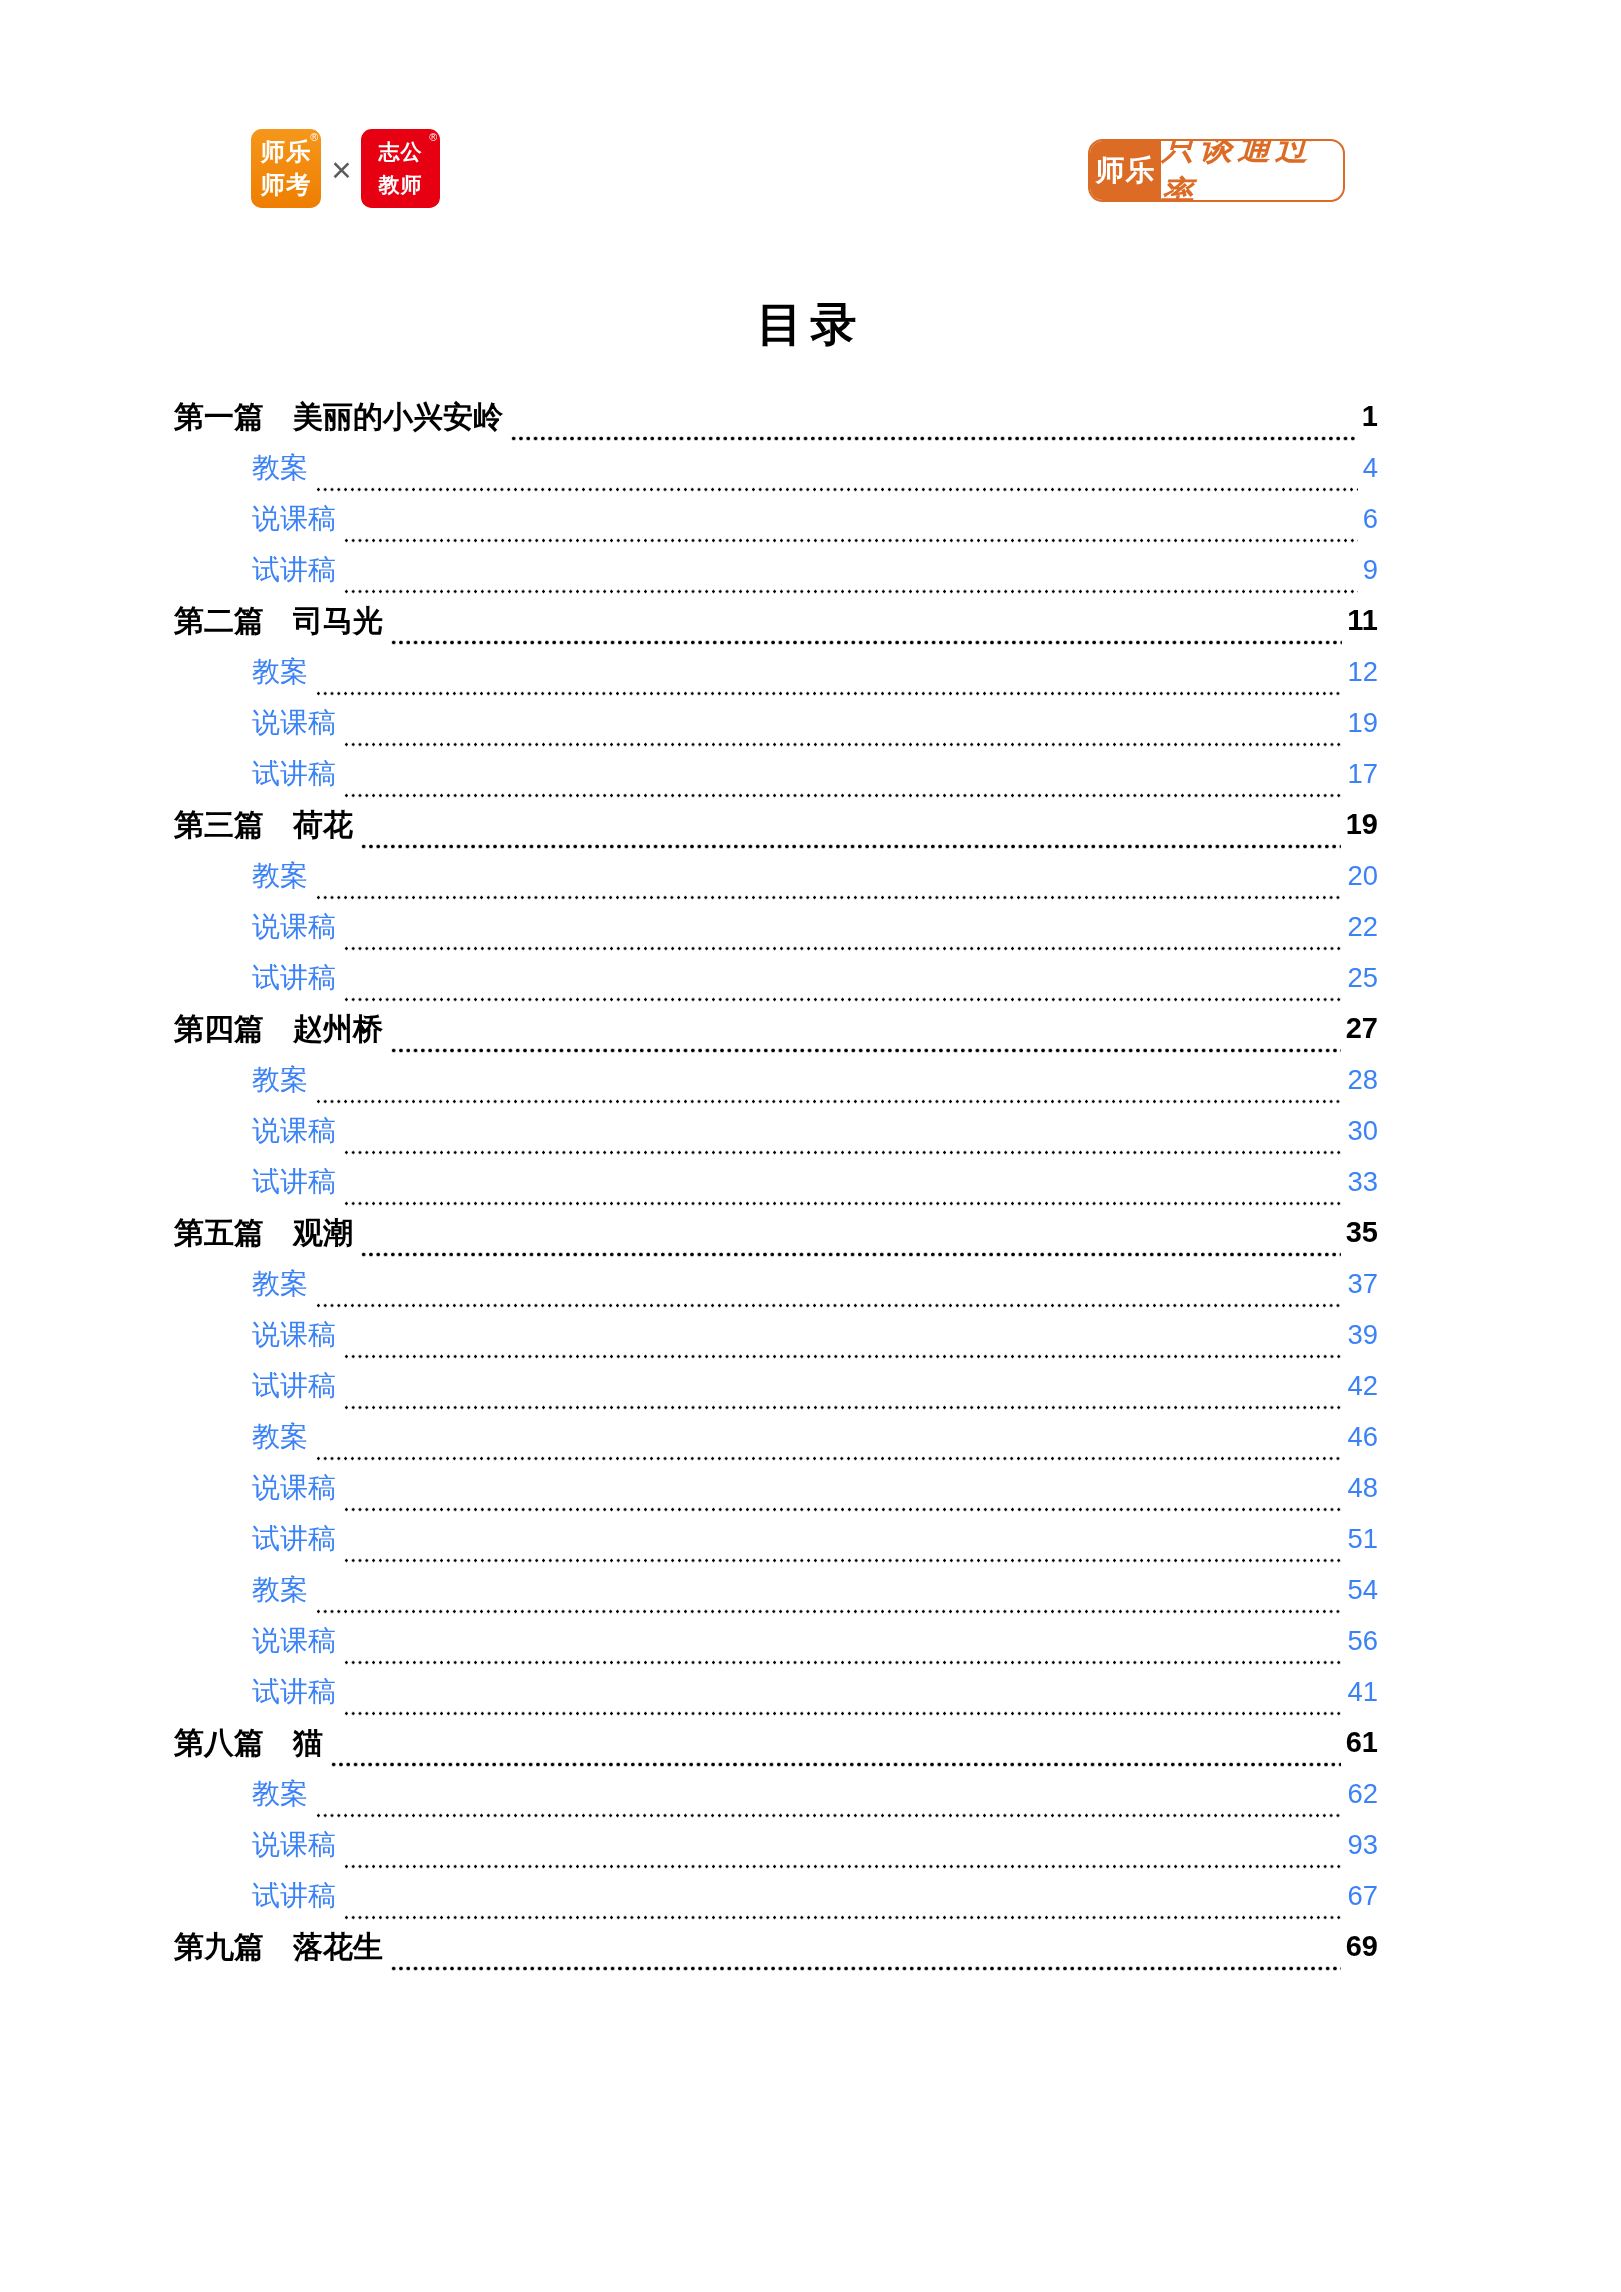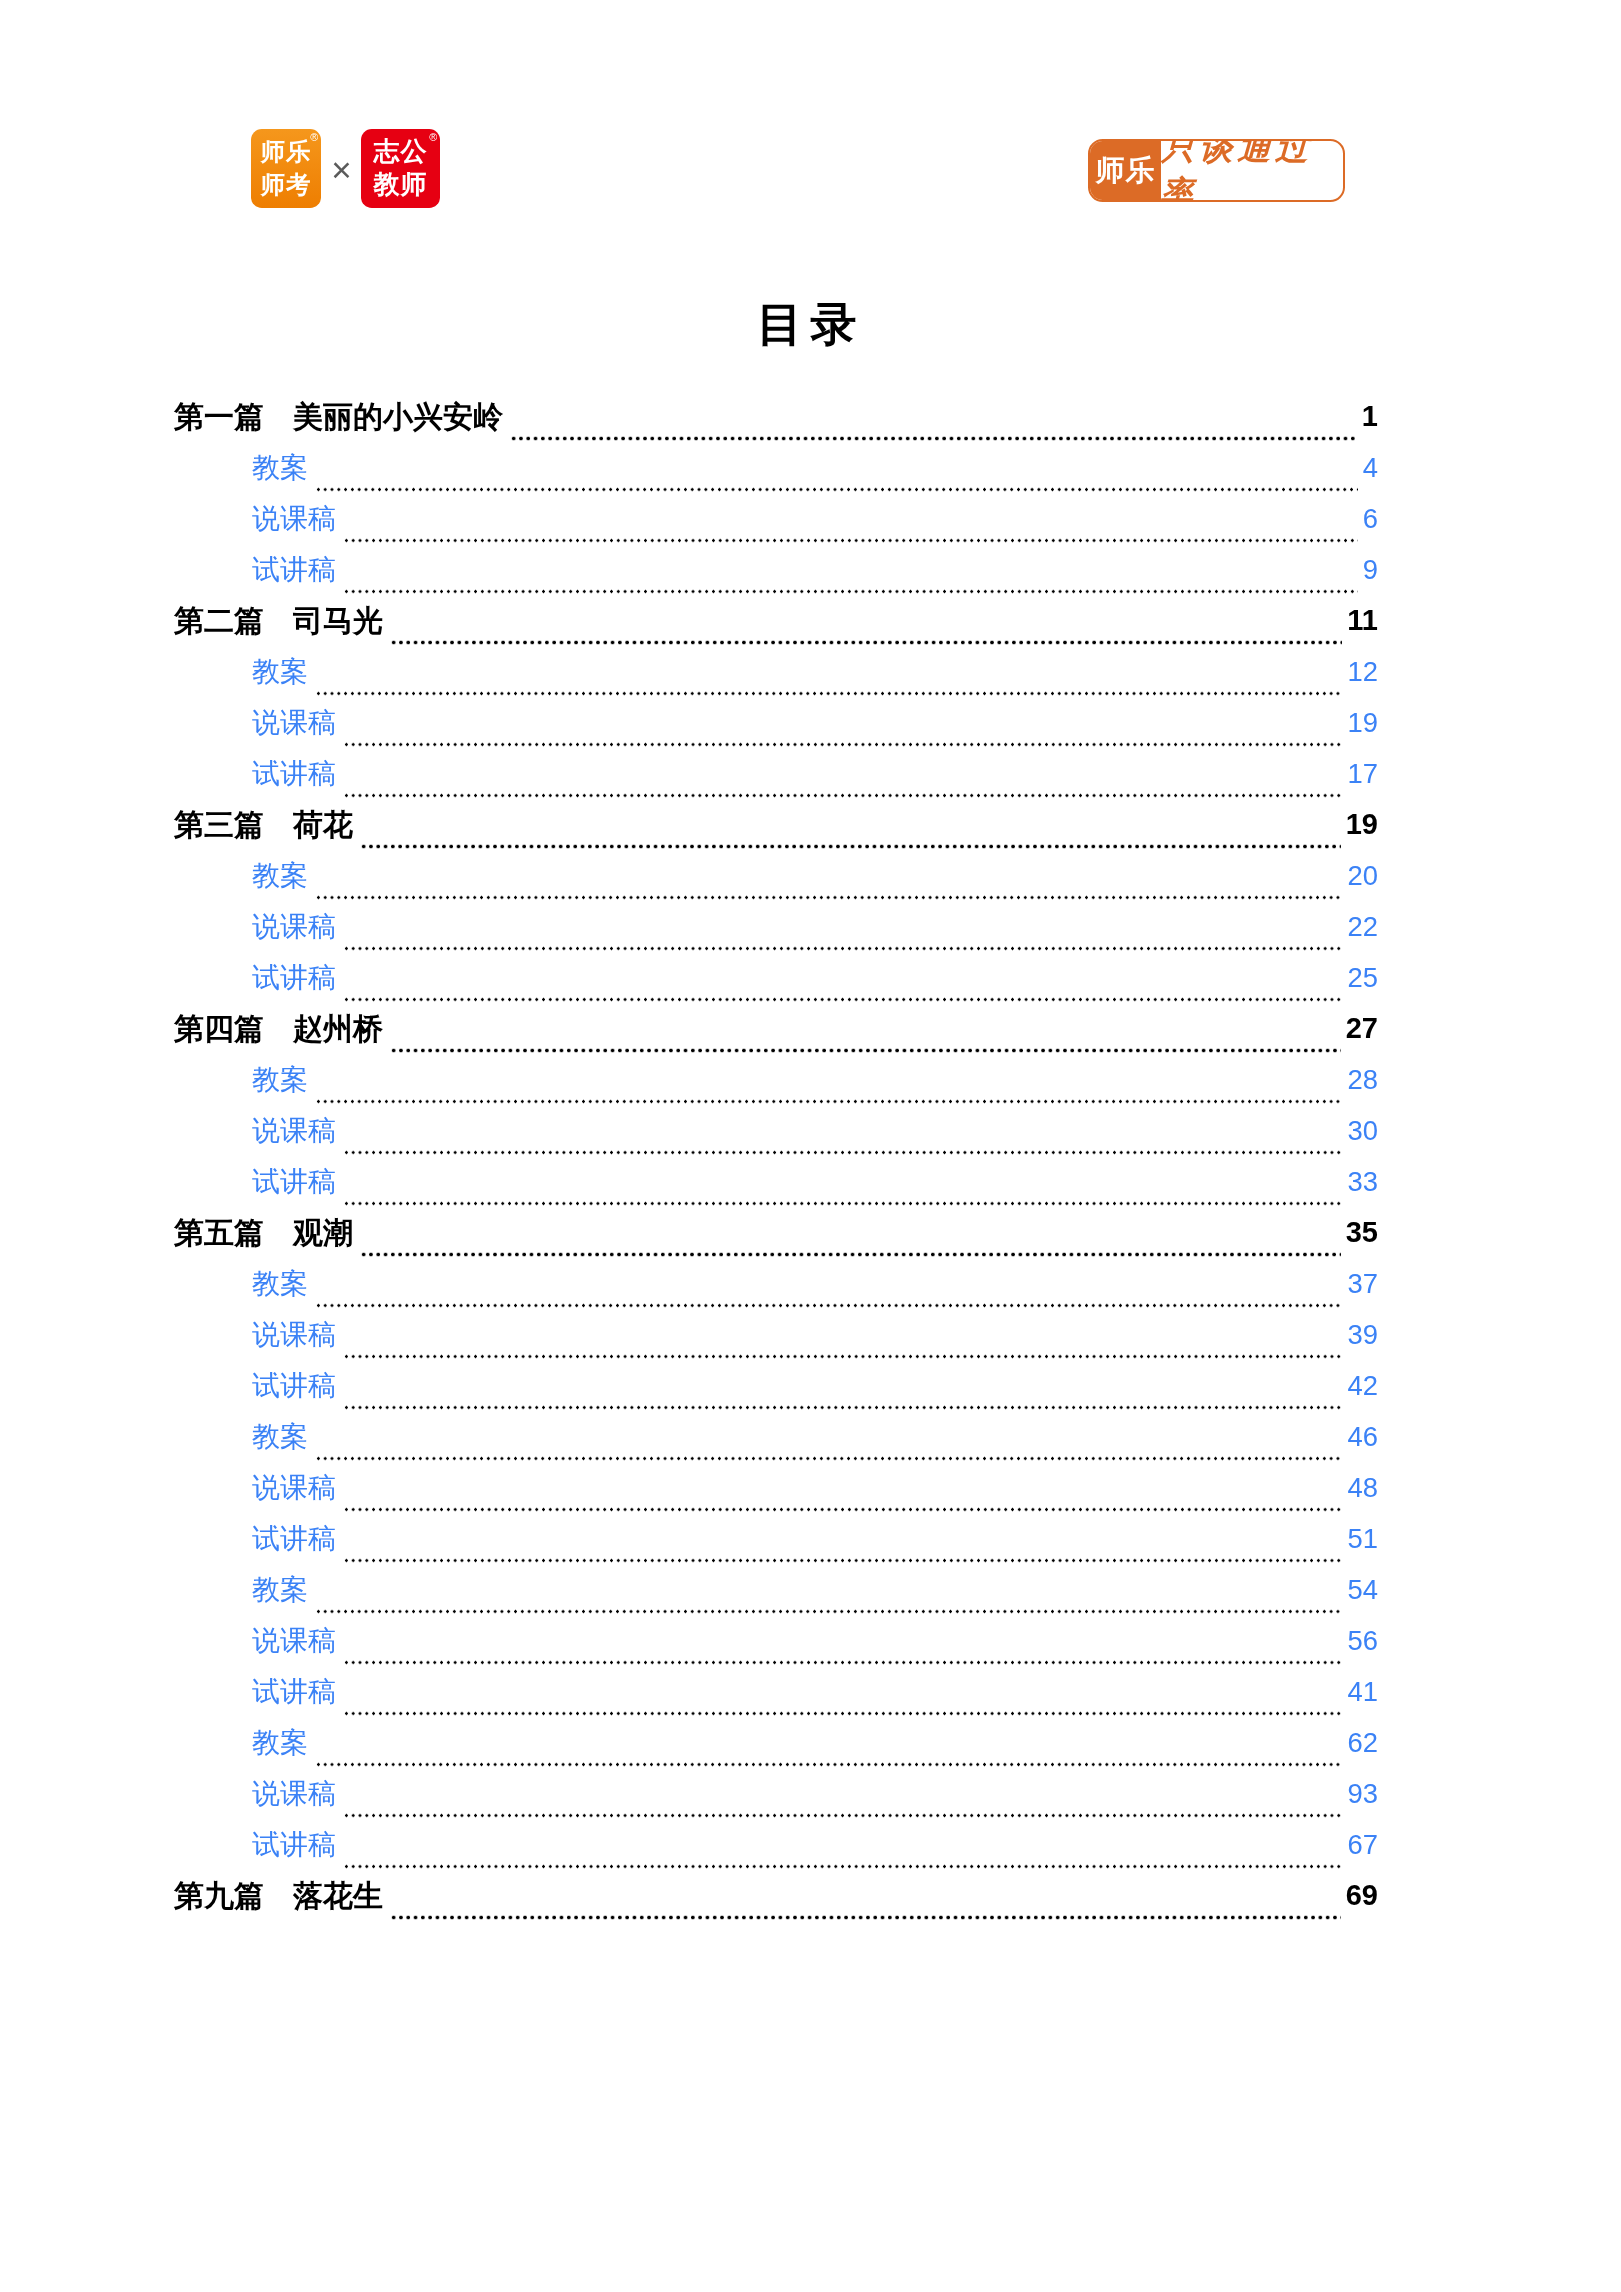--- a/index.html
+++ b/index.html
@@ -10,21 +10,21 @@
   .page{position:absolute;inset:0;background:#ffffff;}
 
   
   .logo-sq{
     position:absolute;top:129px;height:79px;border-radius:10.8px;
     color:#fff;text-align:center;font-family:"Liberation Sans","DejaVu Sans",sans-serif;
     font-weight:bold;
   }
   .logo-a{left:251px;width:70px;background:linear-gradient(180deg,#F5971C 0%,#EE7E01 100%);}
   .logo-b{left:361px;width:79px;background:#E60012;}
-  .logo-sq .ln{line-height:33px;font-size:26px;letter-spacing:1px;}
+  .logo-sq .ln{line-height:33px;font-size:21px;letter-spacing:1px;}
   .logo-a .ln{font-size:24.5px;}
   .logo-sq .lines{padding-top:5.9px;}
   .logo-sq .reg{
     position:absolute;top:2.9px;right:2.9px;font-size:10.8px;font-weight:normal;
     line-height:10.8px;color:#ffffff;
   }
   .cross{
     position:absolute;left:323px;top:146px;width:37px;height:47px;
     font-family:"Liberation Sans","DejaVu Sans",sans-serif;
     font-size:35px;line-height:47px;color:#5B5B5B;text-align:center;font-weight:300;
@@ -234,20 +234,26 @@
       <div class="toc-row lvl2">
         <span class="t-name">说课稿</span>
         <span class="leader"></span>
         <span class="t-page">56</span>
       </div>
       <div class="toc-row lvl2">
         <span class="t-name">试讲稿</span>
         <span class="leader"></span>
         <span class="t-page">41</span>
       </div>
+      <div class="toc-row lvl1">
+        <span class="t-num">第八篇</span>
+        <span class="t-name">猫</span>
+        <span class="leader"></span>
+        <span class="t-page">61</span>
+      </div>
       <div class="toc-row lvl2">
         <span class="t-name">教案</span>
         <span class="leader"></span>
         <span class="t-page">62</span>
       </div>
       <div class="toc-row lvl2">
         <span class="t-name">说课稿</span>
         <span class="leader"></span>
         <span class="t-page">93</span>
       </div>

